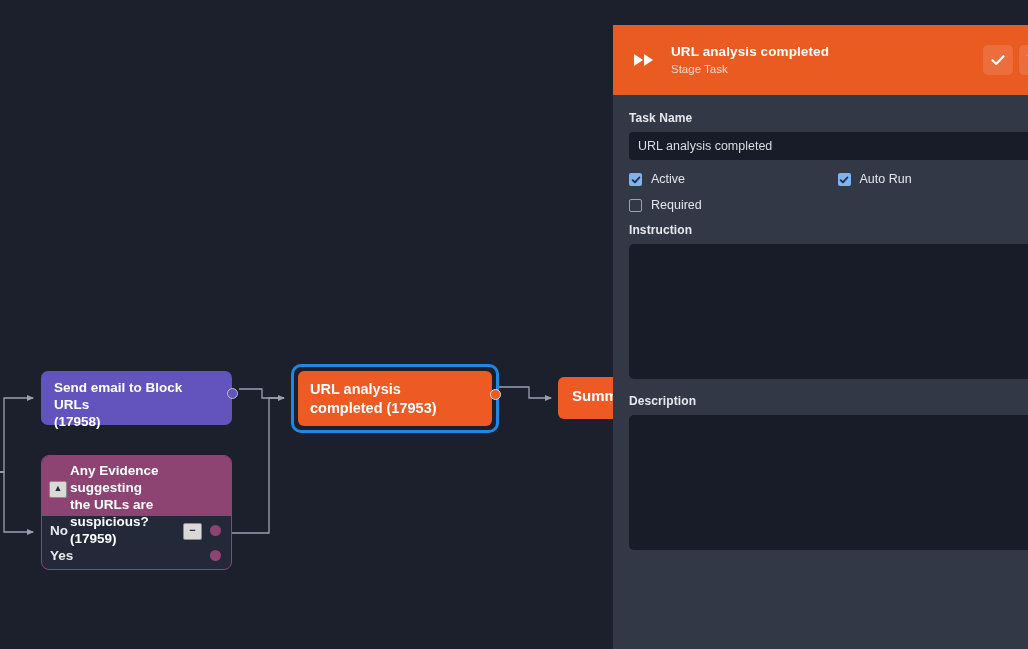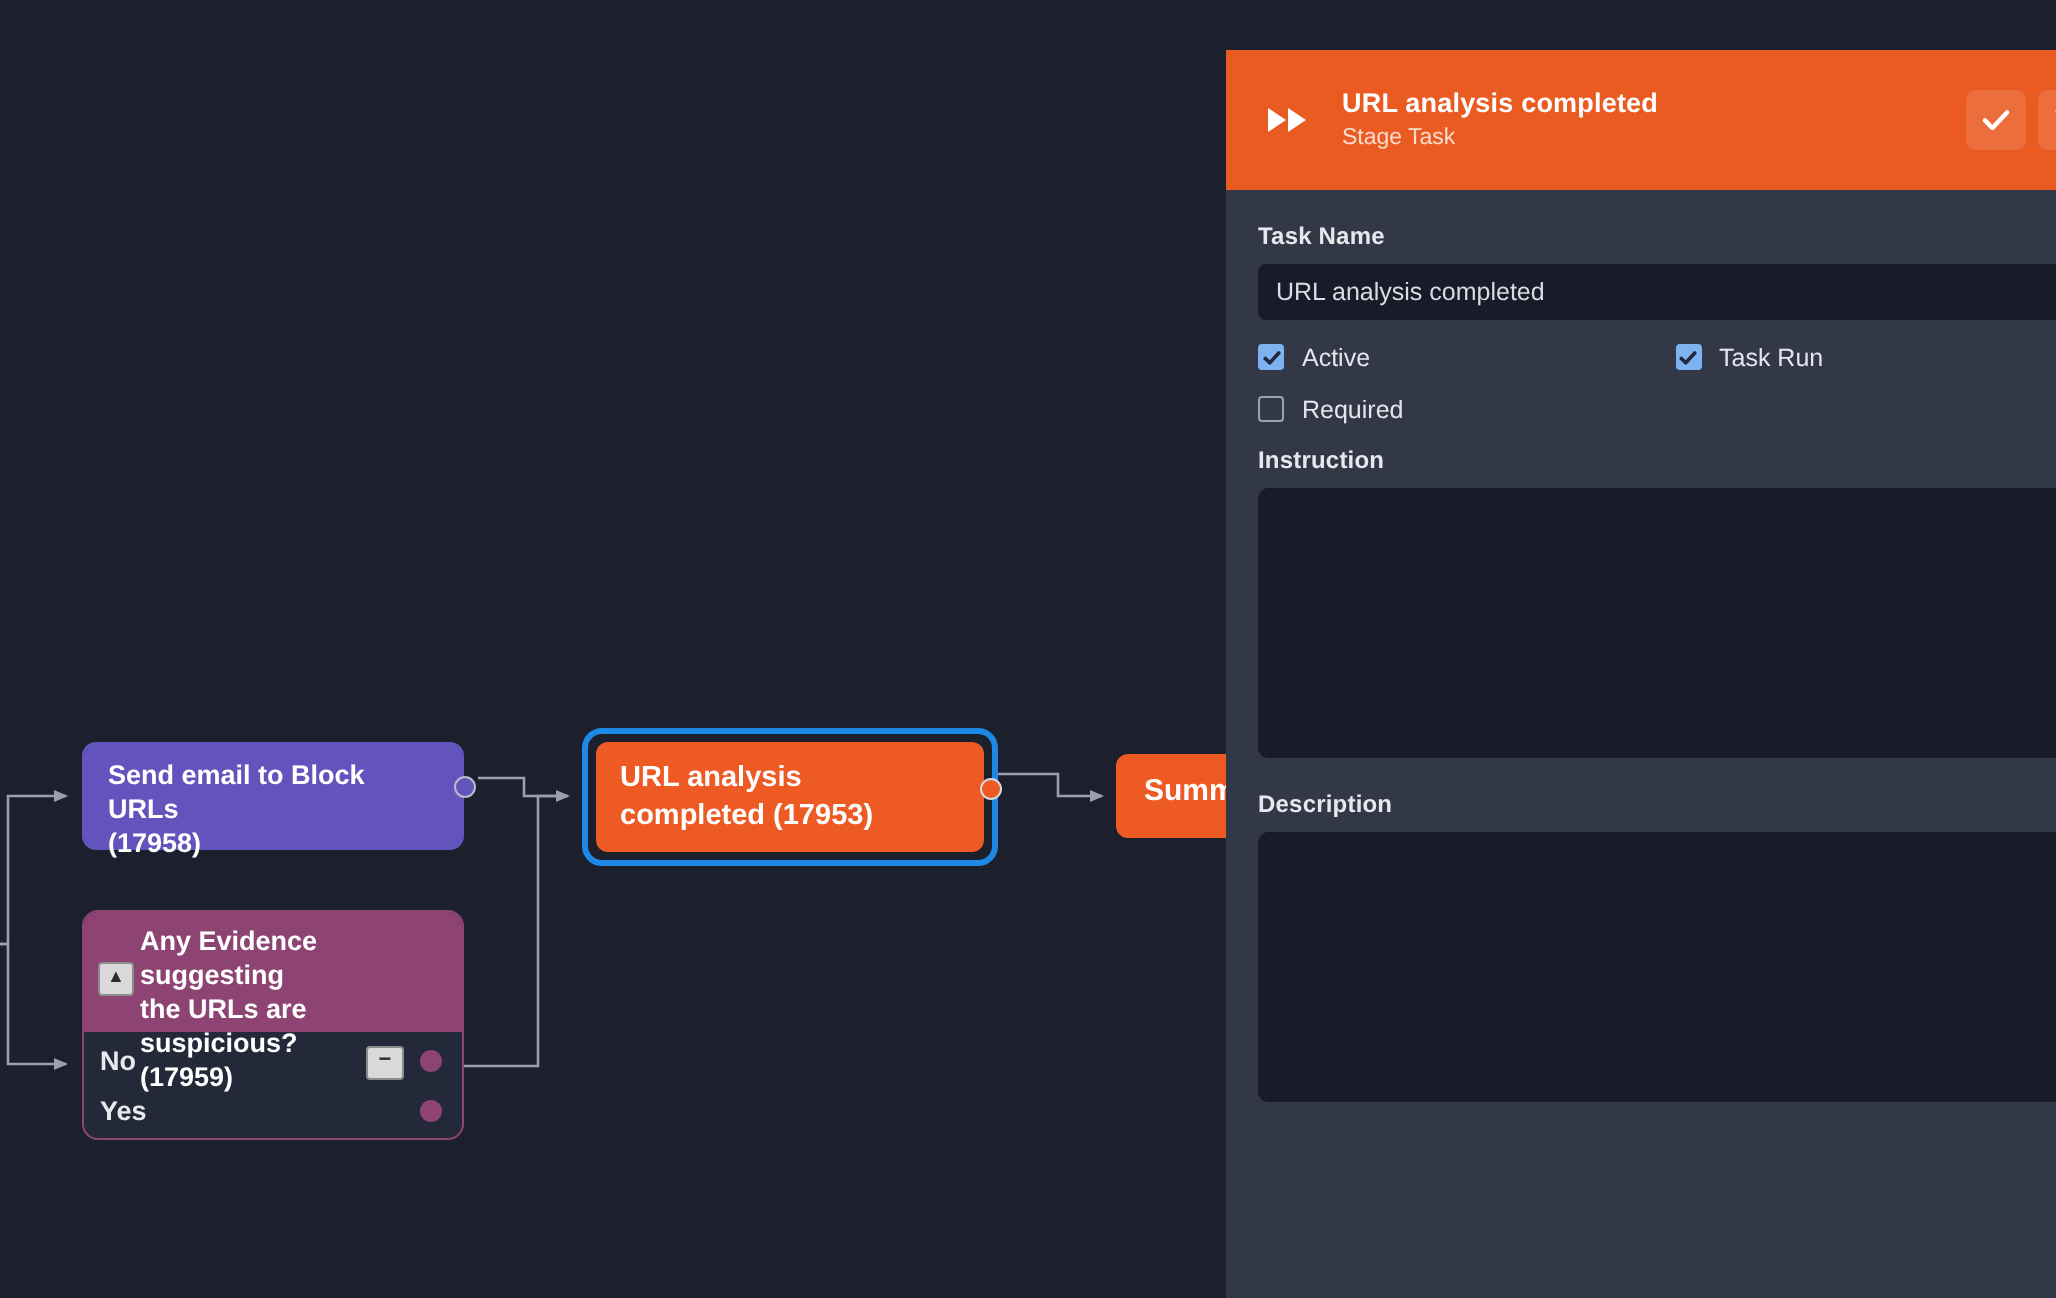--- a/index.html
+++ b/index.html
@@ -288,21 +288,21 @@
     font-family: inherit;
     padding: 0 9px;
     outline: none;
   }
   .checks-row {
     display: flex;
     margin-top: 12px;
   }
   .check-item {
     display: flex;
-    align-items: flex-start;
+    align-items: flex-end;
     width: 50%;
     font-size: 12.5px;
     color: #e3e6ed;
     cursor: pointer;
   }
   .cbox {
     width: 13px;
     height: 13px;
     border-radius: 2px;
     margin-right: 9px;
@@ -468,21 +468,21 @@
             </svg>
           </span>
           <span>Active</span>
         </label>
         <label class="check-item">
           <span class="cbox checked">
             <svg width="10" height="10" viewBox="0 0 10 10" xmlns="http://www.w3.org/2000/svg">
               <path d="M1.6 5.2 L3.9 7.4 L8.4 2.5" fill="none" stroke="#24293a" stroke-width="1.8" stroke-linecap="round" stroke-linejoin="round"></path>
             </svg>
           </span>
-          <span>Task Run</span>
+          <span>Auto Run</span>
         </label>
       </div>
 
       <div class="checks-row">
         <label class="check-item">
           <span class="cbox unchecked"></span>
           <span>Required</span>
         </label>
       </div>
 

